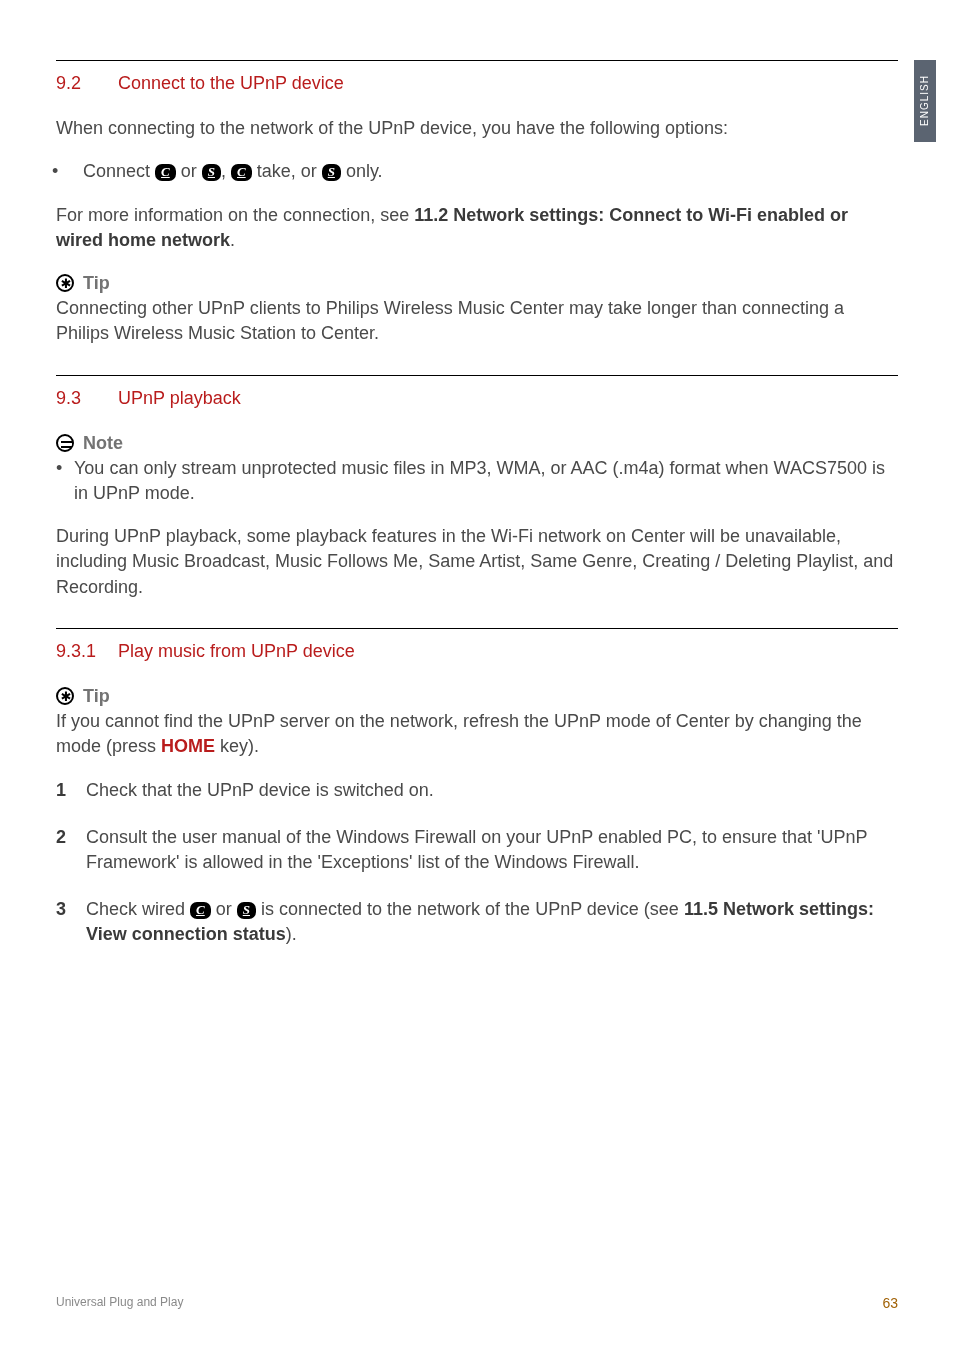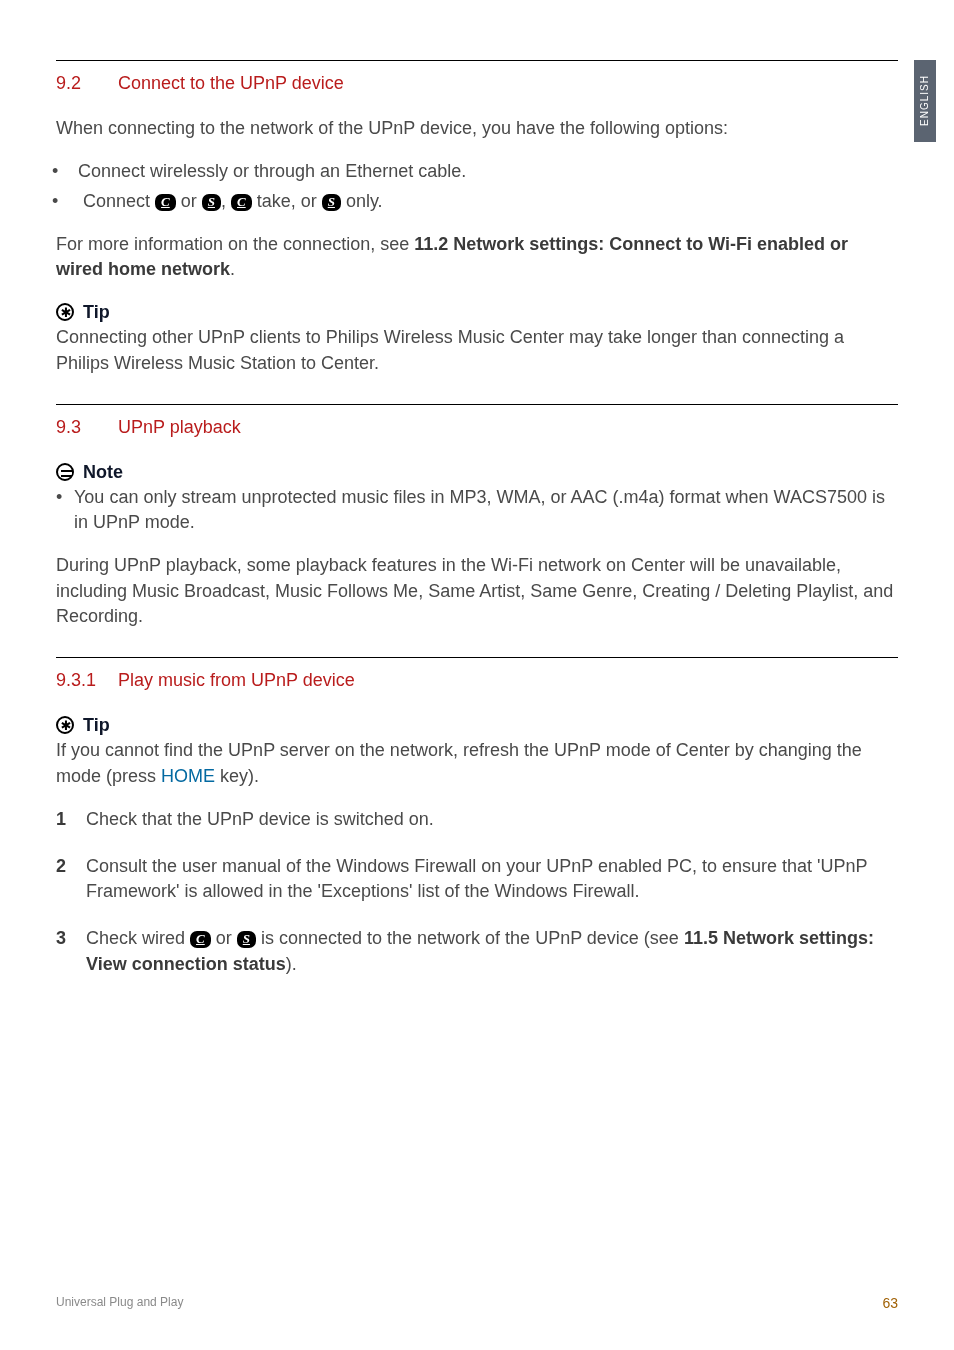--- a/index.html
+++ b/index.html
@@ -108,23 +108,23 @@
   }
   .note-icon::before, .note-icon::after {
     content: "";
     position: absolute;
     background: #000;
     height: 2px;
     left: 3px;
   }
   .note-icon::before { width: 11px; top: 5px; }
   .note-icon::after { width: 11px; top: 10px; box-shadow: 0 -2.5px 0 0 #fff; }
-  .callout-label { font-weight: bold; color: #0f172a; }
+  .callout-label { font-weight: bold; color: #737373; }
   .bold { font-weight: bold; color: #3a3a3a; }
-  .blue-key { color: #0369a1; font-weight: normal; }
+  .blue-key { color: #b91c1c; font-weight: bold; }
   .footer {
     position: absolute;
     bottom: 36px;
     left: 56px;
     right: 56px;
     display: flex;
     justify-content: space-between;
     font-size: 12px;
     color: #8a8a8a;
     gap: 10px;
@@ -139,21 +139,20 @@
   <div class="side-tab">ENGLISH</div>
 
   <div class="section-rule-top"></div>
   <div class="section-heading">
     <span class="num">9.2</span><span>Connect to the UPnP device</span>
   </div>
 
   <p class="para">When connecting to the network of the UPnP device, you have the following options:</p>
 
   <ul class="bullets">
-    <li><span>Connect wirelessly or through an Ethernet cable.</span></li>
     <li>
       <span>Connect </span><span class="key">C</span><span> or </span><span class="key">S</span><span>, </span><span class="key">C</span><span> take, or </span><span class="key">S</span><span> only.</span>
     </li>
   </ul>
 
   <p class="para">
     <span>For more information on the connection, see </span><span class="bold">11.2 Network settings: Connect to Wi-Fi enabled or wired home network</span><span>.</span>
   </p>
 
   <p>

